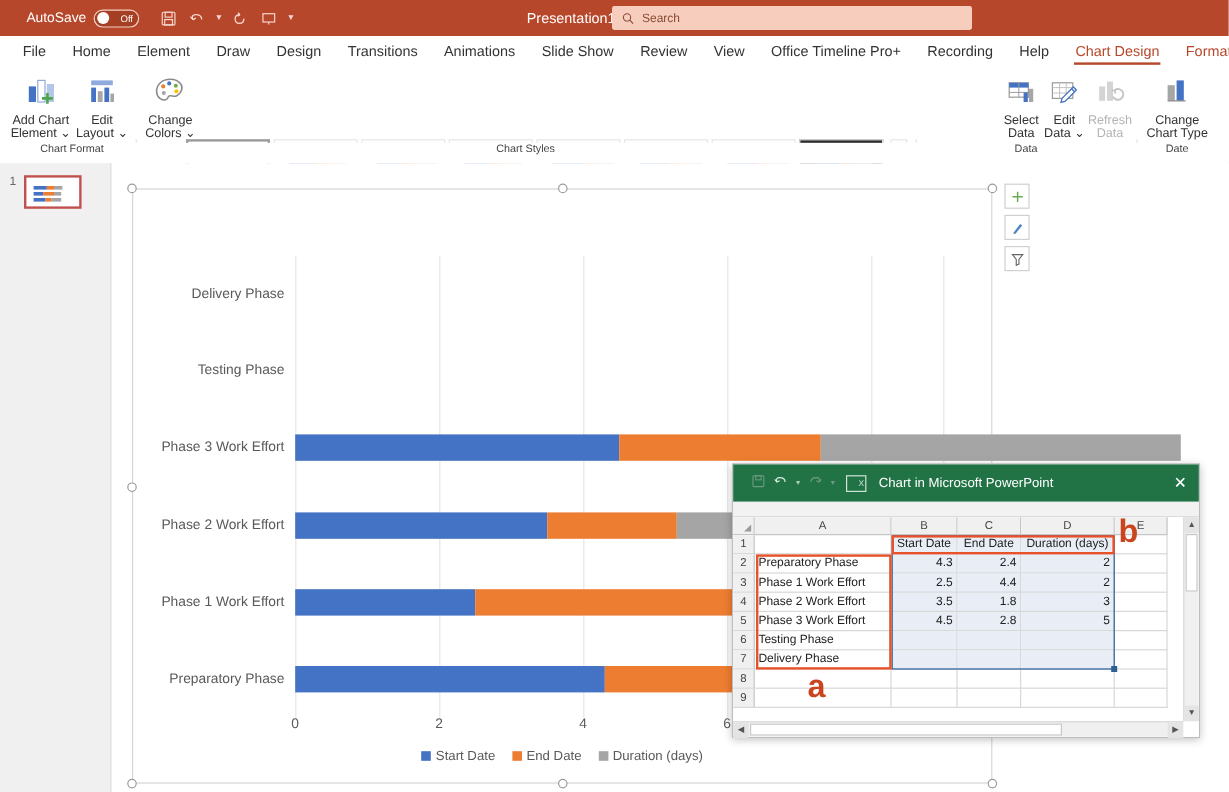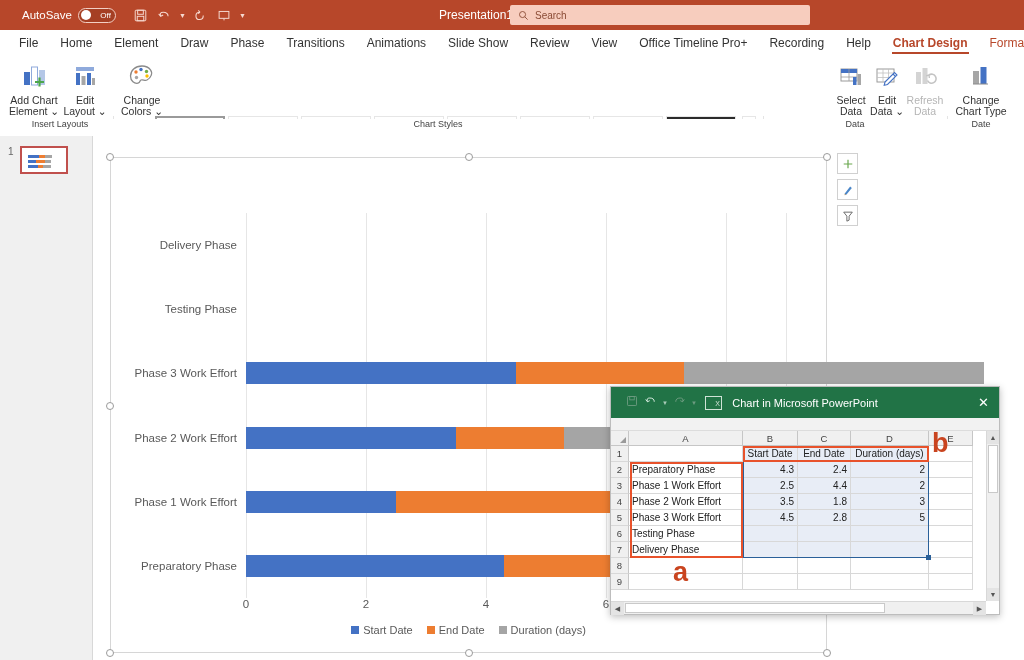--- a/index.html
+++ b/index.html
@@ -47,21 +47,21 @@
   .win-controls div { width: 46px; height: 30px; }
 
   
   .tabrow {
     position: absolute; left: 0; top: 30px; width: 1024px; height: 26px;
     background: #fff; display: flex; align-items: center; padding-left: 8px;
     font-size: 12px; color: #333;
   }
   .tab { padding: 0 11px; height: 26px; line-height: 26px; white-space: nowrap; cursor: default; }
   .tab.ctx { color: #B7472A; }
-  .tab.active { color: #B7472A; position: relative; font-weight: bold; }
+  .tab.active { color: #B7472A; position: relative; }
   .tab.active::after {
     content: ""; position: absolute; left: 10px; right: 10px; bottom: 2px;
     height: 2px; background: #B7472A;
   }
 
   
   .ribbon {
     position: absolute; left: 0; top: 56px; width: 1024px; height: 80px;
     background: #fff; border-bottom: 1px solid #e2e2e2;
   }
@@ -302,21 +302,21 @@
     <div class="win-controls">
       <div></div>
     </div>
   </div>
 
   <div class="tabrow">
       <div class="tab">File</div>
       <div class="tab">Home</div>
       <div class="tab">Element</div>
       <div class="tab">Draw</div>
-      <div class="tab">Phase</div>
+      <div class="tab">Design</div>
       <div class="tab">Transitions</div>
       <div class="tab">Animations</div>
       <div class="tab">Slide Show</div>
       <div class="tab">Review</div>
       <div class="tab">View</div>
       <div class="tab">Office Timeline Pro+</div>
       <div class="tab">Recording</div>
       <div class="tab">Help</div>
       <div class="tab active">Chart Design</div>
       <div class="tab ctx">Format</div>
@@ -648,21 +648,21 @@
           <rect x="14.5" y="5" width="6" height="17" fill="#4472C4"></rect>
           <path d="M7 22 h15" stroke="#8a8a8a" stroke-width="1"></path>
         </svg>
       </span>
       <span class="cap">Change</span>
       <span>Chart Type</span>
     </div>
   </div>
 
   <div class="ribbon-labels">
-    <div class="grplabel" style="left:8px; width:104px;">Insert Layouts</div>
+    <div class="grplabel" style="left:8px; width:104px;">Chart Format</div>
     <div class="grplabel" style="left:118px; width:640px;">Chart Styles</div>
     <div class="grplabel" style="left:766px; width:178px;">Data</div>
     <div class="grplabel" style="left:950px; width:62px;">Date</div>
   </div>
 
   <div class="slidepanel">
     <div class="slide-thumb-row">
       <span class="slide-num">1</span>
       <span class="slide-thumb">
         <i class="mini-bar" style="left:6px; top:7px; width:11px; background:#4472C4;"></i>

